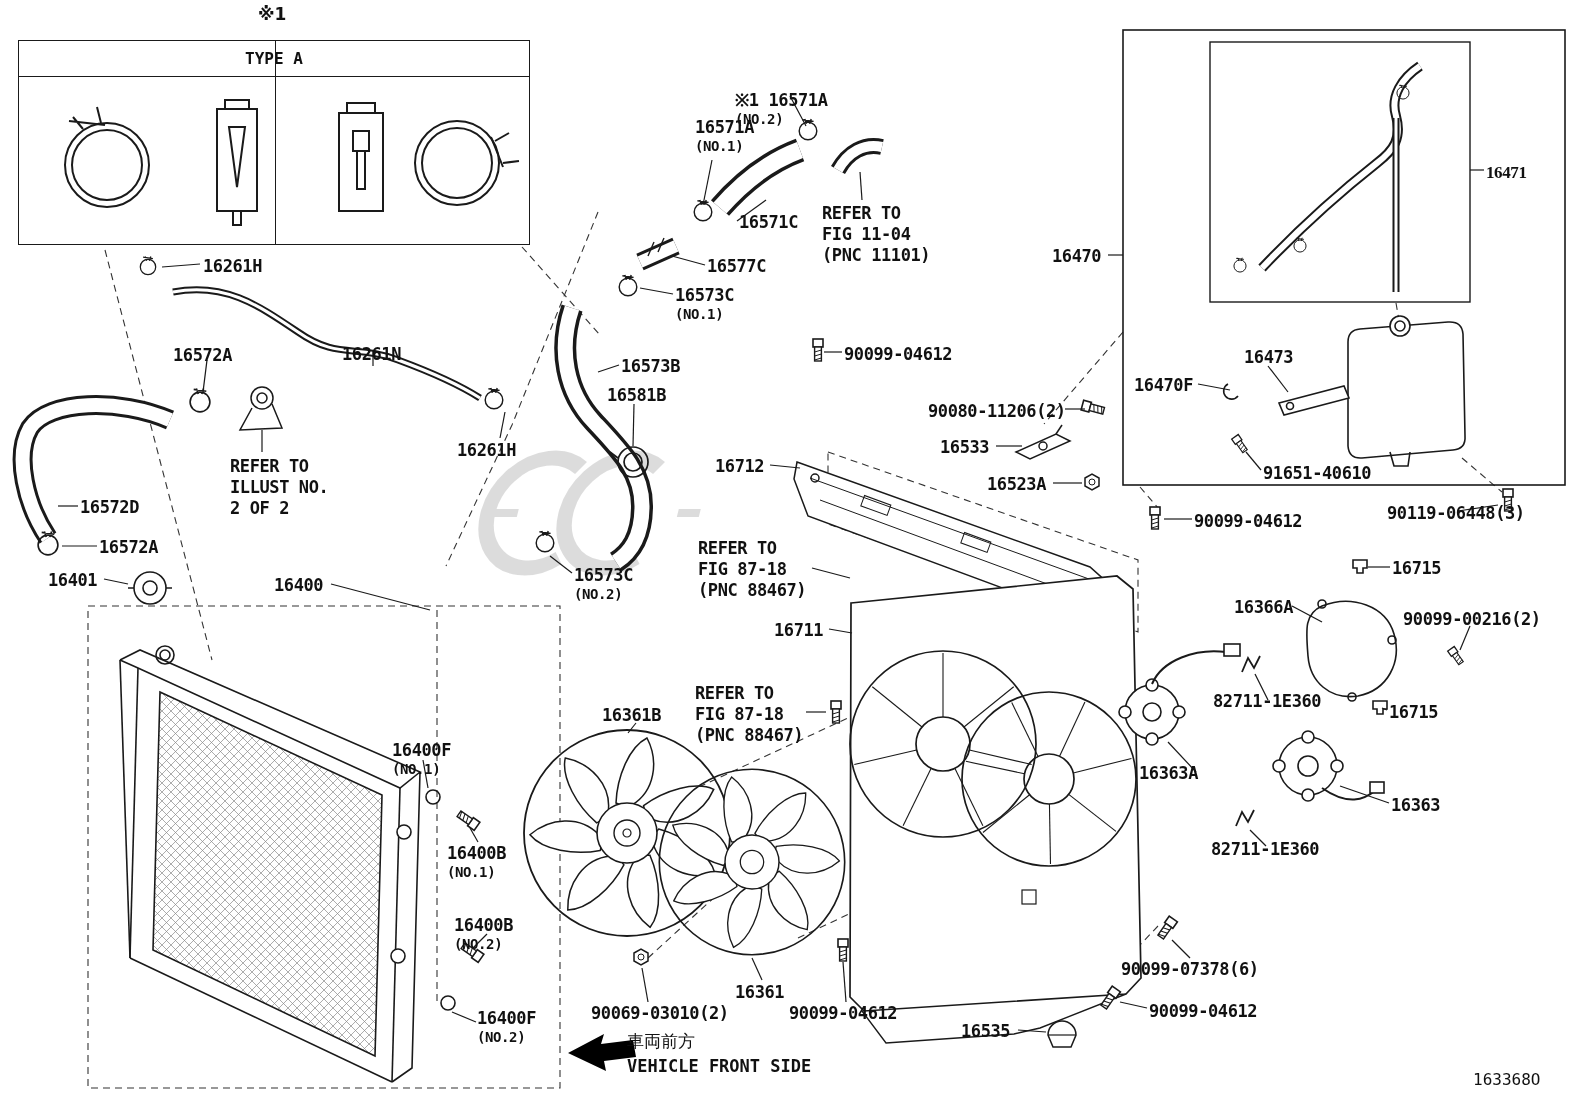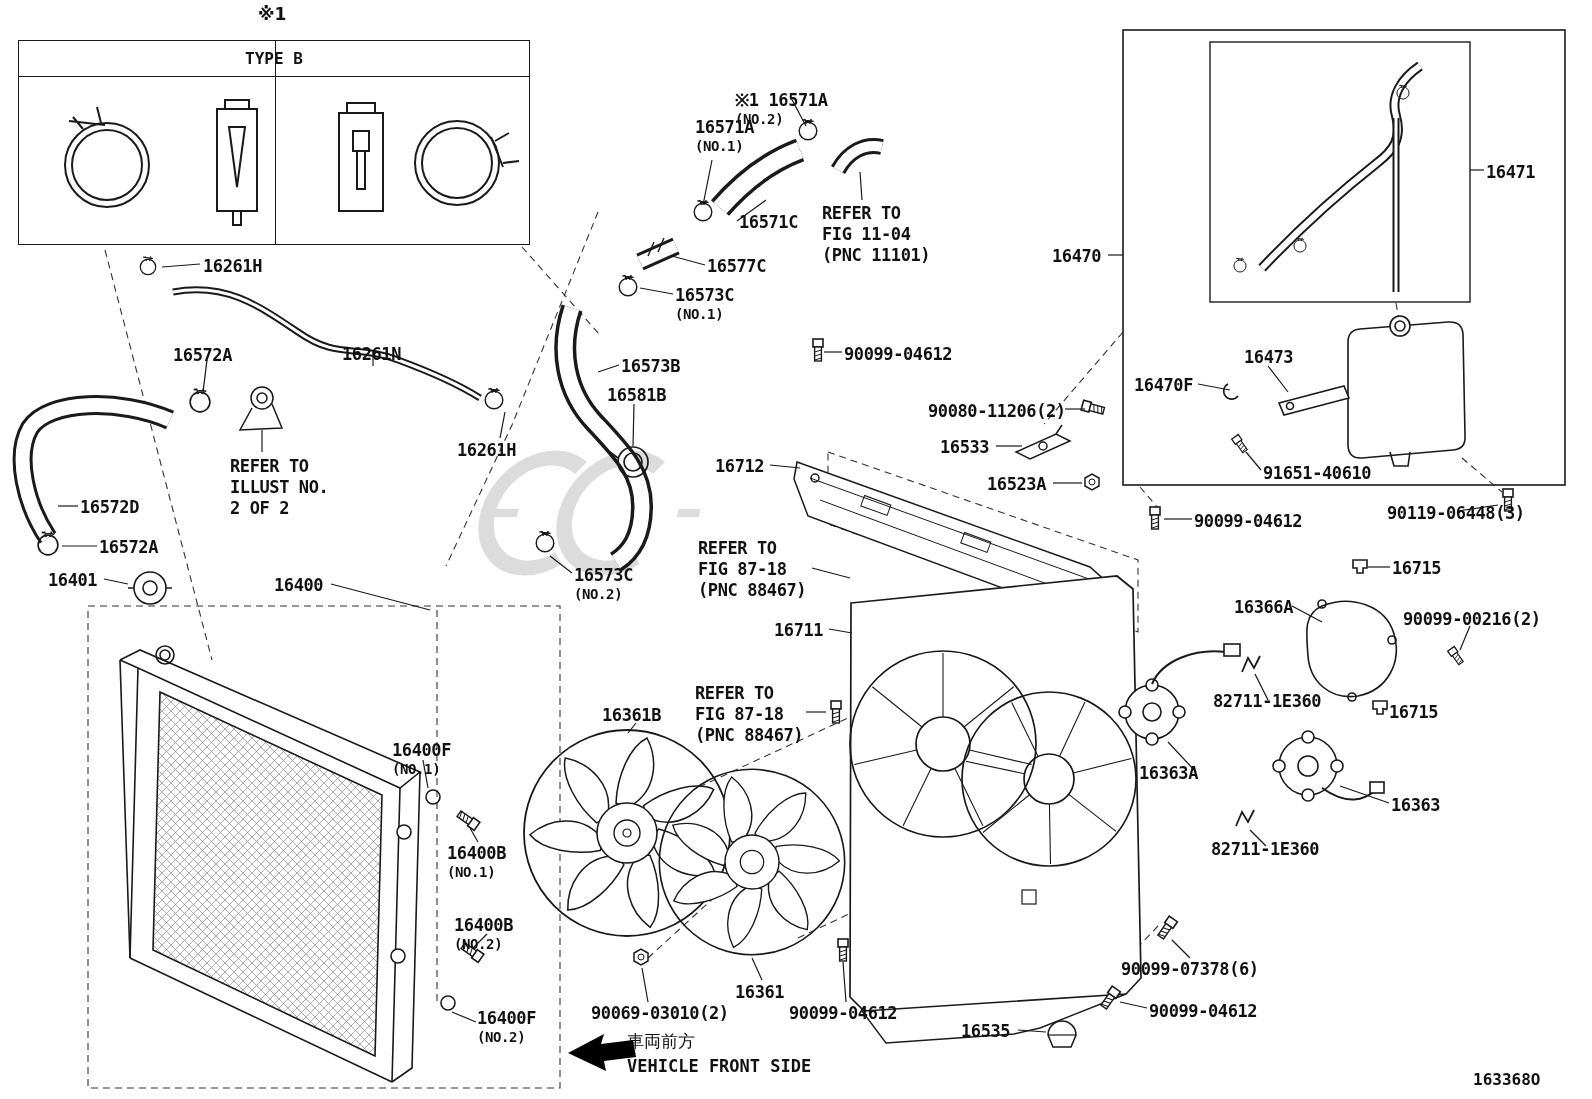--- a/index.html
+++ b/index.html
@@ -8,21 +8,21 @@
   svg.art { position:absolute; left:0; top:0; }
   .plabel { position:absolute; font-size:17px; font-weight:bold; line-height:21px; letter-spacing:-0.4px; white-space:pre; }
   .plabel .sub { font-size:14px; line-height:17px; }
   .fnmark { position:absolute; left:258px; top:4px; font-size:17px; font-weight:bold; font-family:"DejaVu Sans",sans-serif; }
   .inset { position:absolute; left:18px; top:40px; width:512px; height:205px; border:1.6px solid #1a1a1a; background:#fff; }
   .inset-head { display:flex; height:36px; border-bottom:1.4px solid #1a1a1a; }
   .inset-head div { flex:1; display:flex; align-items:center; justify-content:center; font-size:16px; font-weight:bold; }
   .inset-vdiv { position:absolute; left:256px; top:0; width:0; height:100%; border-left:1.4px solid #1a1a1a; }
   .front-jp { position:absolute; left:627px; top:1030px; font-size:17px; font-weight:normal; font-family:"DejaVu Sans",sans-serif; }
   .front-en { position:absolute; left:627px; top:1056px; font-size:17px; font-weight:bold; }
-  .drawno { position:absolute; left:1473px; top:1070px; font-size:16px; font-weight:bold; }
+  .drawno { position:absolute; left:1473px; top:1070px; font-size:16px; font-weight:normal; }
 </style>
 </head>
 <body>
 
 <svg class="art" width="1592" height="1099" viewBox="0 0 1592 1099">
   <defs>
     <pattern id="xh" width="9" height="9" patternUnits="userSpaceOnUse">
       <path d="M0 0L9 9M9 0L0 9" stroke="#8a8a8a" stroke-width="0.7" fill="none"></path>
     </pattern>
     <g id="bolt">
@@ -330,21 +330,21 @@
     <path d="M1198 384 L1230 390"></path>
     <path d="M1108 255 L1123 255"></path>
     <path d="M1484 170 L1470 170"></path>
   </g>
 
   <polygon points="568,1053 604,1034 601,1044 633,1040 636,1057 604,1061 606,1071" fill="#000"></polygon>
 </svg>
 
 <div class="inset">
   <div class="inset-head">
-    <div>TYPE B</div>
+    <div>TYPE A</div>
   </div>
   <div class="inset-vdiv"></div>
   <svg width="509" height="166" viewBox="0 0 509 166">
     <g fill="none" stroke="#1a1a1a" stroke-width="2">
       <circle cx="88" cy="88" r="42"></circle>
       <circle cx="88" cy="88" r="35"></circle>
       <path d="M64 52 l-10 -12 M82 46 l-4 -16 M50 44 l36 4"></path>
     </g>
     <g fill="none" stroke="#1a1a1a" stroke-width="2">
       <path d="M198 32 h40 v102 h-40 Z"></path>
@@ -412,18 +412,18 @@
     <div class="plabel" style="left: 1213px; top: 691px;"><div>82711-1E360</div></div>
     <div class="plabel" style="left: 1234px; top: 597px;"><div>16366A</div></div>
     <div class="plabel" style="left: 1403px; top: 609px;"><div>90099-00216(2)</div></div>
     <div class="plabel" style="left: 1392px; top: 558px;"><div>16715</div></div>
     <div class="plabel" style="left: 1389px; top: 702px;"><div>16715</div></div>
     <div class="plabel" style="left: 1387px; top: 503px;"><div>90119-06448(3)</div></div>
     <div class="plabel" style="left: 1263px; top: 463px;"><div>91651-40610</div></div>
     <div class="plabel" style="left: 1244px; top: 347px;"><div>16473</div></div>
     <div class="plabel" style="left: 1134px; top: 375px;"><div>16470F</div></div>
     <div class="plabel" style="left: 1052px; top: 246px;"><div>16470</div></div>
-    <div class="plabel" style="left: 1486px; top: 162px;"><div>16471</div></div>
+    <div class="plabel" style="left: 1486px; top: 162px; font-family: Liberation Serif, serif;"><div>16471</div></div>
   </div>
 
 <div class="front-jp">車両前方</div>
 <div class="front-en">VEHICLE FRONT SIDE</div>
 <div class="drawno">163368O</div>
 
 </body></html>

